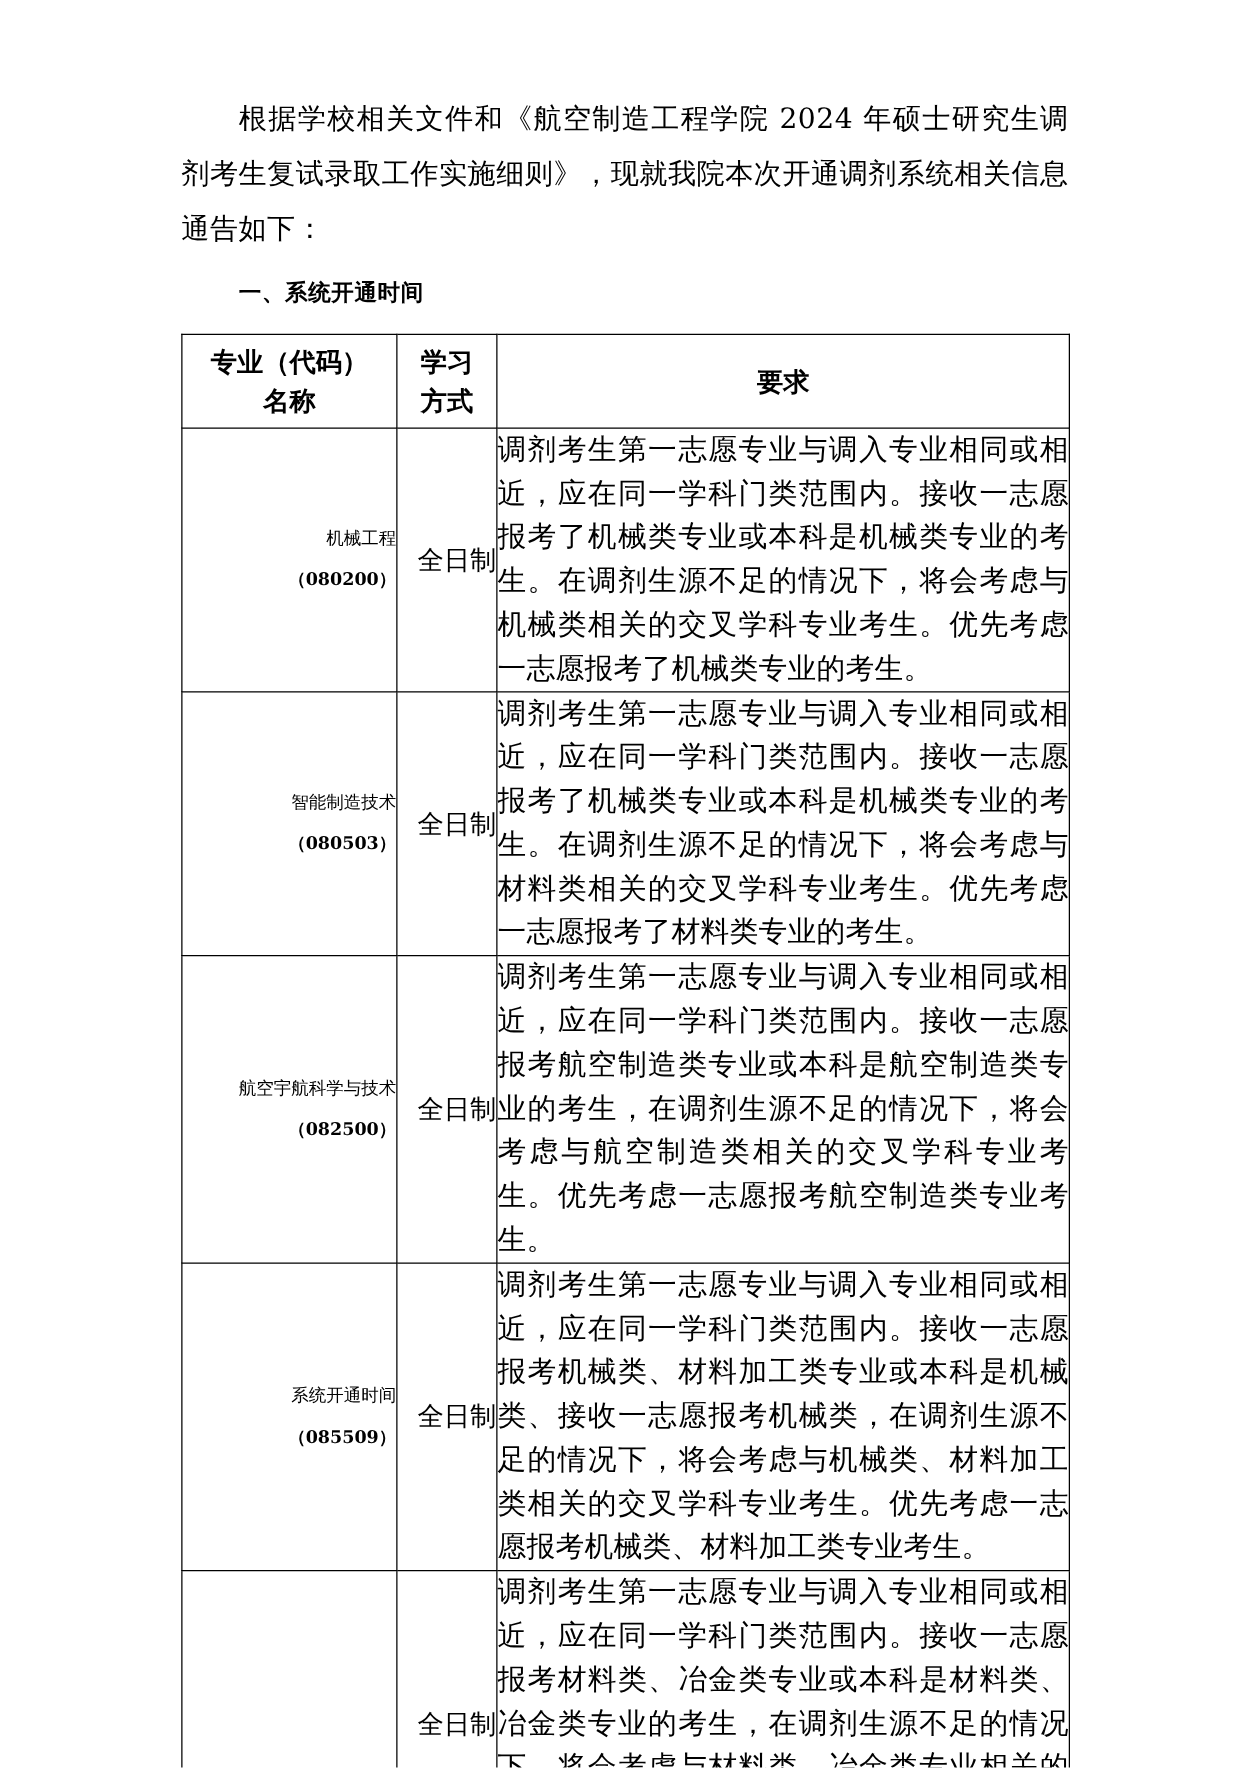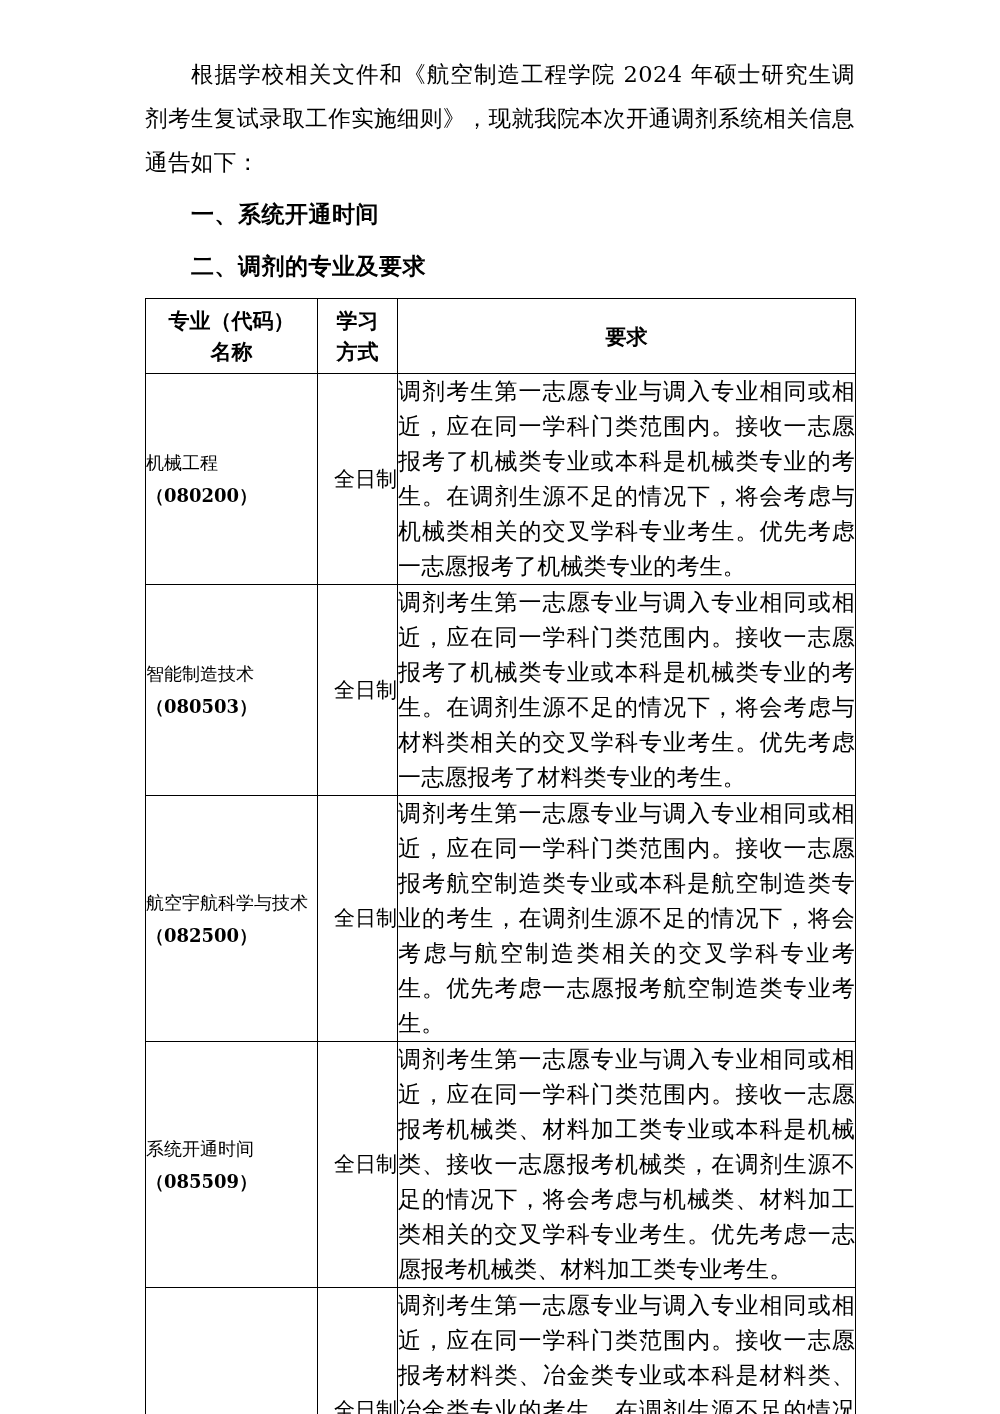--- a/index.html
+++ b/index.html
@@ -11,36 +11,36 @@
     width: 1000px;
     height: 1414px;
     font-family: "DejaVu Serif", "Liberation Serif", serif;
     color: #000000;
     overflow: hidden;
   }
   .page {
     width: 1000px;
     height: 1414px;
     box-sizing: border-box;
-    padding: 52px 145px 0 145px;
+    padding: 73px 145px 0 145px;
     position: relative;
   }
   .para {
     font-size: 22.5px;
     line-height: 44px;
     text-align: justify;
     text-justify: inter-ideograph;
     letter-spacing: 0.4px;
     margin: 0;
   }
   .para.indent {
     text-indent: 46px;
   }
   .heading {
-    font-size: 23px;
+    font-size: 18px;
     font-weight: bold;
     line-height: 44px;
     margin: 8px 0 2px 0;
     text-indent: 46px;
     letter-spacing: 0.5px;
   }
 
   table.majors {
     border-collapse: collapse;
     width: 710px;
@@ -54,22 +54,22 @@
     vertical-align: middle;
   }
   table.majors th {
     font-weight: bold;
     font-size: 21px;
     line-height: 31px;
     text-align: center;
     padding: 6px 4px;
   }
   td.name-cell {
-    text-align: left;
-    font-size: 18px;
+    text-align: right;
+    font-size: 14px;
     line-height: 33px;
     padding: 8px 6px;
   }
   td.mode-cell {
     text-align: right;
     font-size: 21px;
     line-height: 31px;
     padding: 8px 4px;
   }
   td.req-cell {
@@ -88,21 +88,20 @@
 </head>
 <body>
 
 <div class="page">
 
   <p class="para indent">根据学校相关文件和《航空制造工程学院 2024 年硕士研究生调剂考生复试录取工作实施细则》，现就我院本次开通调剂系统相关信息通告如下：</p>
 
   <div class="heading">一、系统开通时间</div>
 
 
-  <div class="heading">二、调剂的专业及要求</div>
 
   <table class="majors">
     <colgroup>
       <col class="col-name">
       <col class="col-mode">
       <col class="col-req">
     </colgroup>
     <thead>
       <tr>
         <th>

